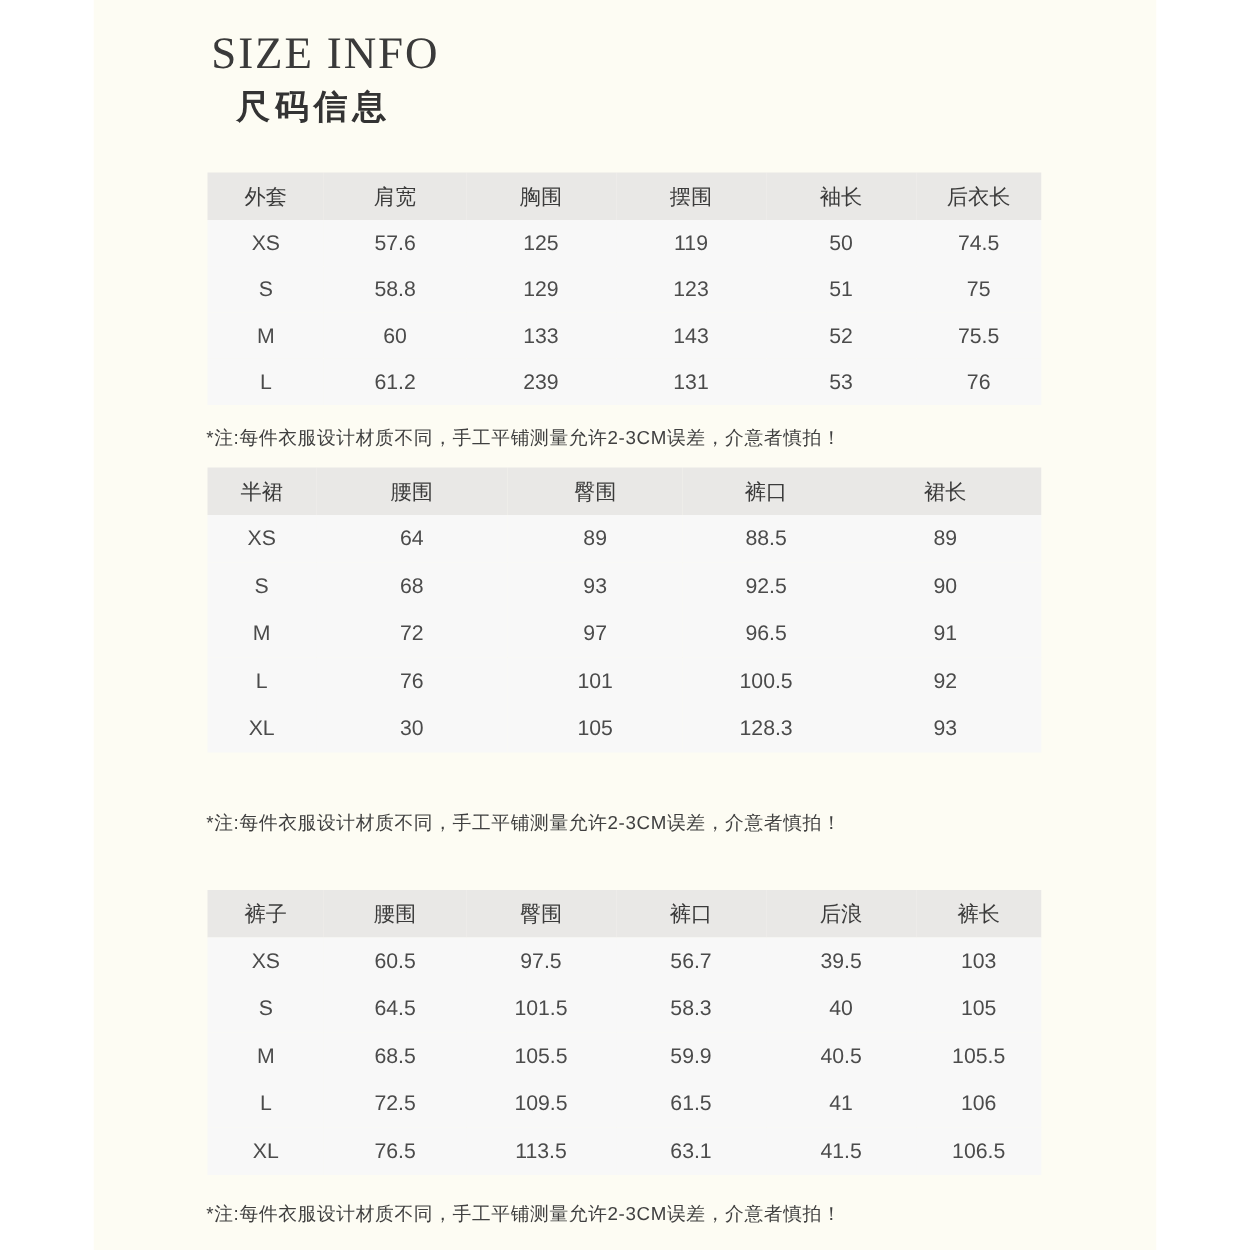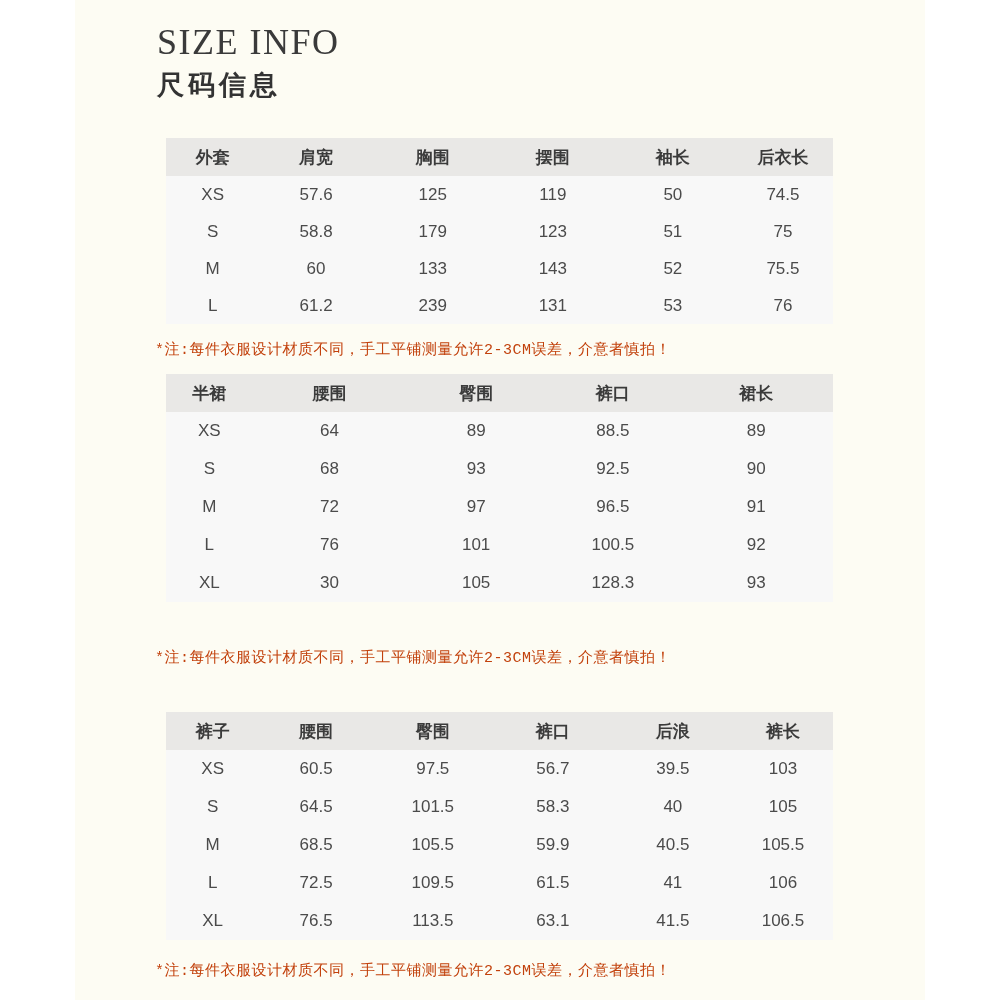--- a/index.html
+++ b/index.html
@@ -9,65 +9,65 @@
     font-family: "Liberation Sans", sans-serif;
     position: relative;
     overflow: hidden;
   }
   .panel {
     position: absolute;
     left: 75px; top: 0;
     width: 850px; height: 1000px;
     background: #fdfcf3;
   }
-  .title-block { position: absolute; left: 82px; top: 24px; }
+  .title-block { position: absolute; left: 94px; top: 24px; }
   .title-en {
     font-family: "Liberation Serif", serif;
     font-size: 36px;
     font-weight: 400;
     color: #3a3a3a;
     letter-spacing: 1.5px;
     line-height: 1.05;
   }
   .title-cn {
     font-size: 27px;
     font-weight: 700;
     color: #333333;
     letter-spacing: 4px;
     margin-top: 5px;
+    margin-left: 20px;
   }
   .tbl-wrap { position: absolute; left: 91px; width: 667px; }
   table { width: 100%; border-collapse: collapse; table-layout: fixed; }
   thead th {
     background: #e9e8e6;
     height: 38px;
     font-size: 17px;
-    font-weight: 700;
+    font-weight: 400;
     color: #3b3b3b;
     text-align: center;
     vertical-align: middle;
   }
   tbody td {
     background: #f8f8f8;
     height: 38px;
     font-size: 17px;
     color: #4b4b4b;
     text-align: center;
     vertical-align: middle;
   }
   table[data-table="0"] tbody td { height: 37px; }
   .note {
     position: absolute;
-    left: 80px;
+    left: 90px;
     width: 700px;
     font-size: 15px;
-    color: #c2410c;
+    color: #404040;
     letter-spacing: 0.5px;
     line-height: 20px;
-    font-family: Liberation Mono, monospace;
   }
 </style>
 </head>
 <body>
 
 <div class="page">
   <div class="panel">
 
     <div class="title-block">
       <div class="title-en">SIZE INFO</div>
@@ -99,21 +99,21 @@
               <td>XS</td>
               <td>57.6</td>
               <td>125</td>
               <td>119</td>
               <td>50</td>
               <td>74.5</td>
             </tr>
             <tr>
               <td>S</td>
               <td>58.8</td>
-              <td>179</td>
+              <td>129</td>
               <td>123</td>
               <td>51</td>
               <td>75</td>
             </tr>
             <tr>
               <td>M</td>
               <td>60</td>
               <td>133</td>
               <td>143</td>
               <td>52</td>

